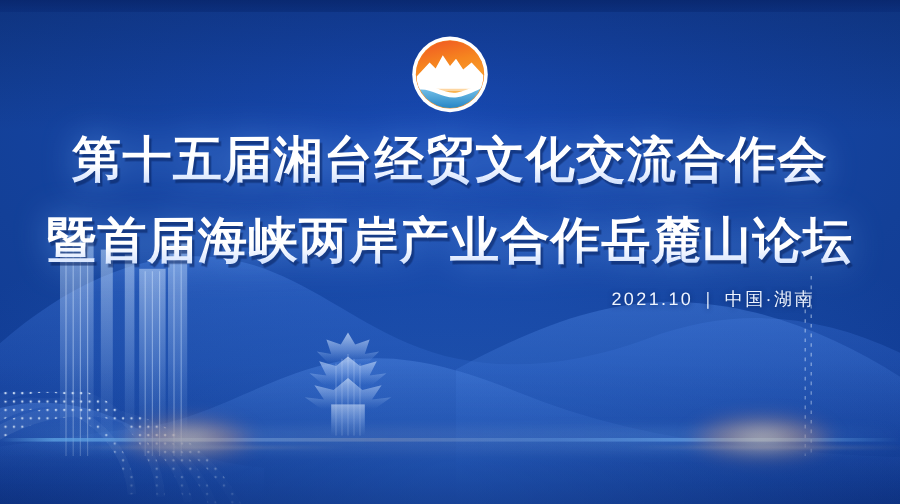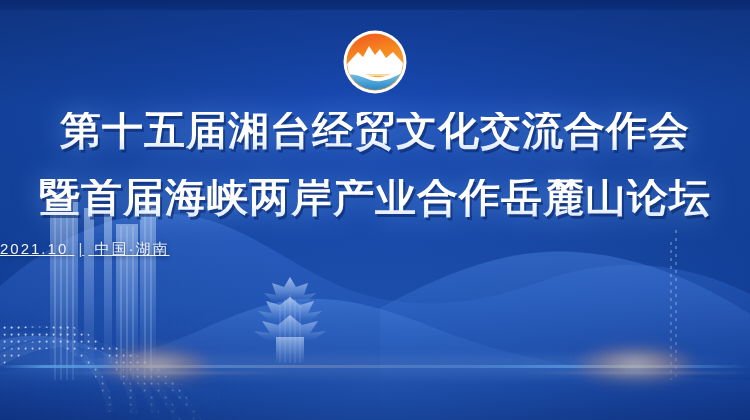--- a/index.html
+++ b/index.html
@@ -120,45 +120,44 @@
   
   .headline {
     position: absolute;
     left: 0; top: 112px;
     width: 750px;
     text-align: center;
     line-height: 1.06;
   }
   .title-line {
     display: block;
-    font-family: Liberation Mono, monospace;
+    font-family: Liberation Sans, sans-serif;
     font-weight: bold;
     font-size: 41px;
     letter-spacing: 1px;
     color: #ffffff;
     background: linear-gradient(180deg, #ffffff 0%, #ffffff 58%, #dfeaff 84%, #c9dcfb 100%);
     -webkit-background-clip: text;
     background-clip: text;
     -webkit-text-fill-color: transparent;
     filter: drop-shadow(2px 3px 0 rgba(8,32,92,.55)) drop-shadow(0 0 14px rgba(120,180,255,.45));
     white-space: nowrap;
   }
   .title-line.l2 { font-size: 41px; margin-top: 24px; }
 
   .subtitle {
     position: absolute;
     left: 0; top: 240px;
     width: 679px;
-    text-align: left;
+    text-align: right;
     font-size: 15px;
     letter-spacing: 2px;
     color: #eef4ff;
     text-shadow: 0 1px 4px rgba(6,28,82,.7);
     white-space: nowrap;
-    text-decoration: underline;
   }
   .subtitle .sep { opacity: .85; margin: 0 4px; }
 </style>
 </head>
 <body>
 
 <div class="poster">
 
   <div class="bg-base"></div>
   <div class="bg-topband"></div>

